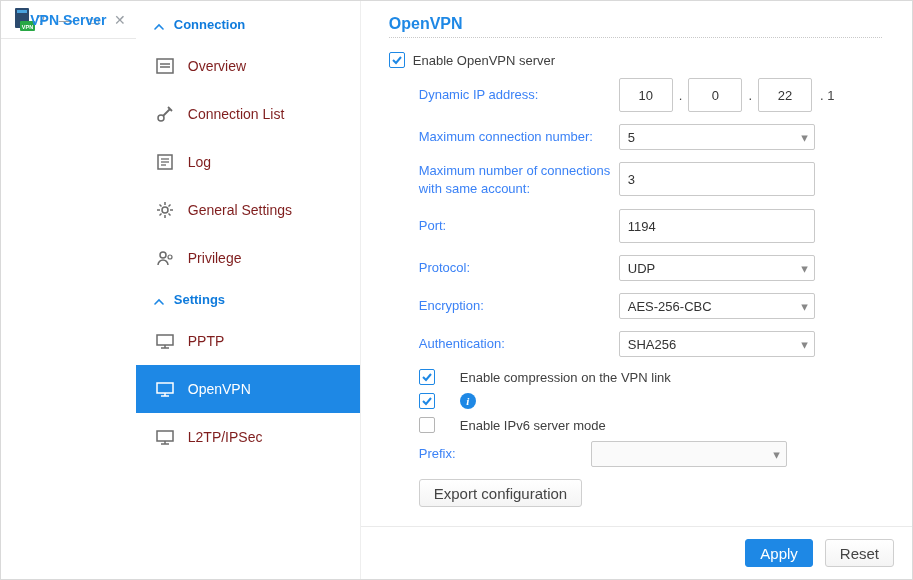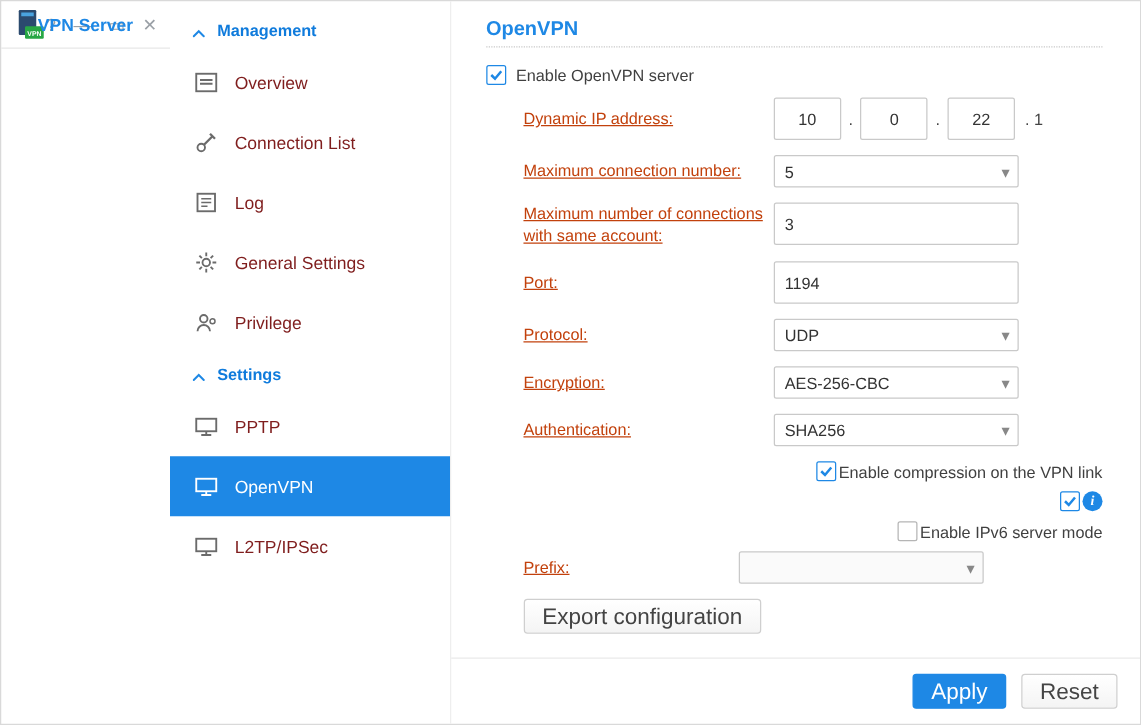--- a/index.html
+++ b/index.html
@@ -54,44 +54,44 @@
   .chkbox {
     width:16px; height:16px; border:1px solid #1e88e5; border-radius:2px;
     display:inline-flex; align-items:center; justify-content:center; color:#1e88e5;
     background:#fff;
   }
   .chkbox.unchecked { border-color:#b5b5b5; }
   .chkbox svg { display:block; }
 
   .indent { margin-left: 30px; }
   .field { display:flex; align-items:center; margin: 0 0 12px 0; }
-  .field-label { width: 200px; color:#c2410c; line-height:1.35;text-decoration:underline; }
+  .field-label { width: 200px; color:#3b82f6; line-height:1.35; }
   .ip-group { display:flex; align-items:center; gap:6px; }
   .ip-seg { width:54px; height:26px; text-align:center; }
   .dot { color:#444; }
   .suffix { margin-left:2px; color:#444; }
   input[type="text"] {
     height:34px; border:1px solid #c9c9c9; border-radius:2px;
     padding:0 8px; font-size:13px; color:#333; background:#fff;
   }
   .wide { width:196px; }
   .combo {
     width:196px; height:26px; border:1px solid #c9c9c9; border-radius:2px;
     display:flex; align-items:center; justify-content:space-between;
     padding:0 6px 0 8px; background:#fff; cursor:pointer; color:#333;
   }
   .combo .caret { color:#888; }
   .disabled .combo { color:#aaa; background:#fafafa; }
-  .subchk { display:flex; align-items:center; gap:2px; margin:8px 0;justify-content:flex-end; }
+  .subchk { display:flex; align-items:center; gap:25px; margin:8px 0; }
   .info-badge { width:16px;height:16px;border-radius:50%;background:#1e88e5;color:#fff;display:inline-flex;align-items:center;justify-content:center;font-style:italic;font-weight:bold;font-size:11px;font-family:Georgia,serif; }
 
   .btn {
     height:28px; padding:0 14px; border:1px solid #cfcfcf; border-radius:3px;
     background:linear-gradient(#ffffff,#f4f4f4); color:#444; cursor:pointer;
-    display:inline-flex; align-items:center; font-size:18px;
+    display:inline-flex; align-items:center; font-size:15px;
   }
   .btn.primary { background:#1e88e5; border-color:#1e88e5; color:#fff; }
   .footer { display:flex; justify-content:flex-end; gap:12px; padding:12px 18px; border-top:1px solid #eaeaea; }
 </style>
 </head>
 <body>
 
 <div class="window">
   <div class="titlebar">
     <span class="app-icon">
@@ -110,21 +110,21 @@
       <span>✕</span>
     </div>
   </div>
 
   <div class="body">
     <div class="sidebar">
       <div class="section-header">
         <span class="chev"><svg width="10" height="10" viewBox="0 0 10 10">
               <path d="M1 7 L5 3 L9 7" stroke="#1e88e5" stroke-width="1.6" fill="none" stroke-linecap="round"></path>
             </svg></span>
-        <span>Management</span>
+        <span>Connection</span>
       </div>
       <ul class="nav">
         <li>
           <span class="nav-icon">
               <svg width="20" height="20" viewBox="0 0 20 20">
                 <rect x="2" y="3" width="16" height="14" fill="none" stroke-width="1.5"></rect>
                 <line x1="5" y1="8" x2="15" y2="8" stroke-width="1.5"></line>
                 <line x1="5" y1="11" x2="15" y2="11" stroke-width="1.5"></line>
               </svg>
             </span>

